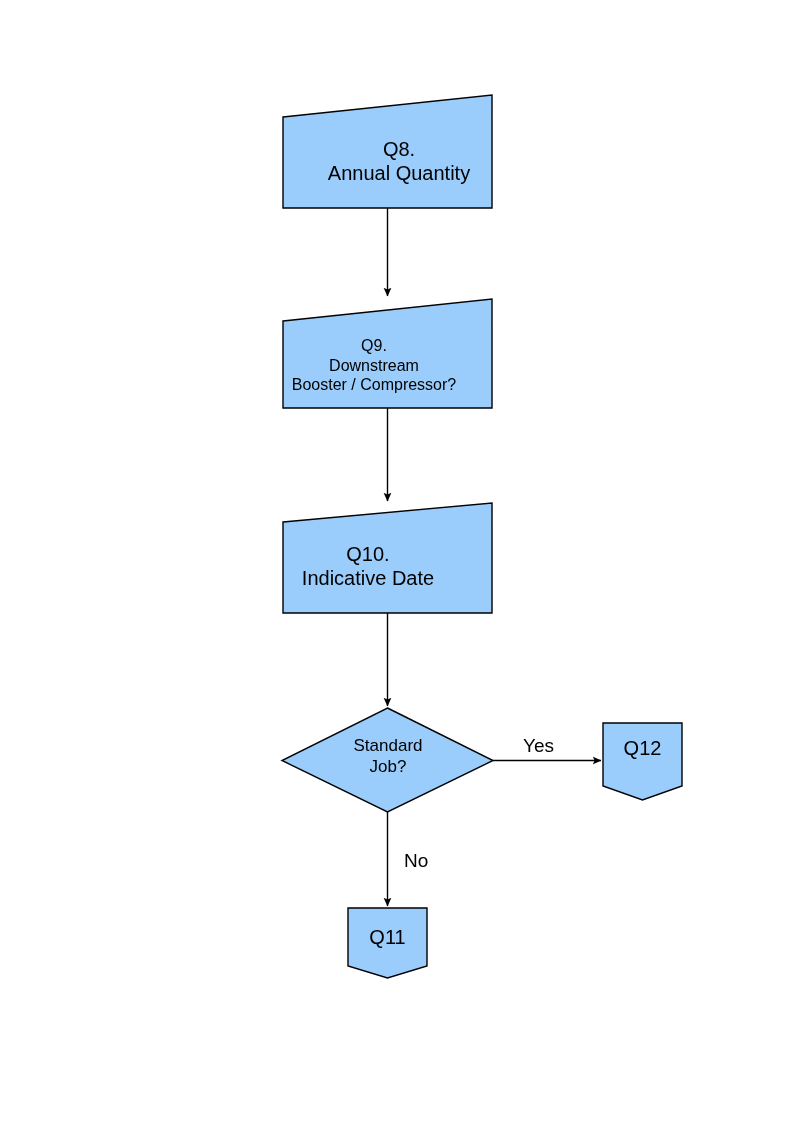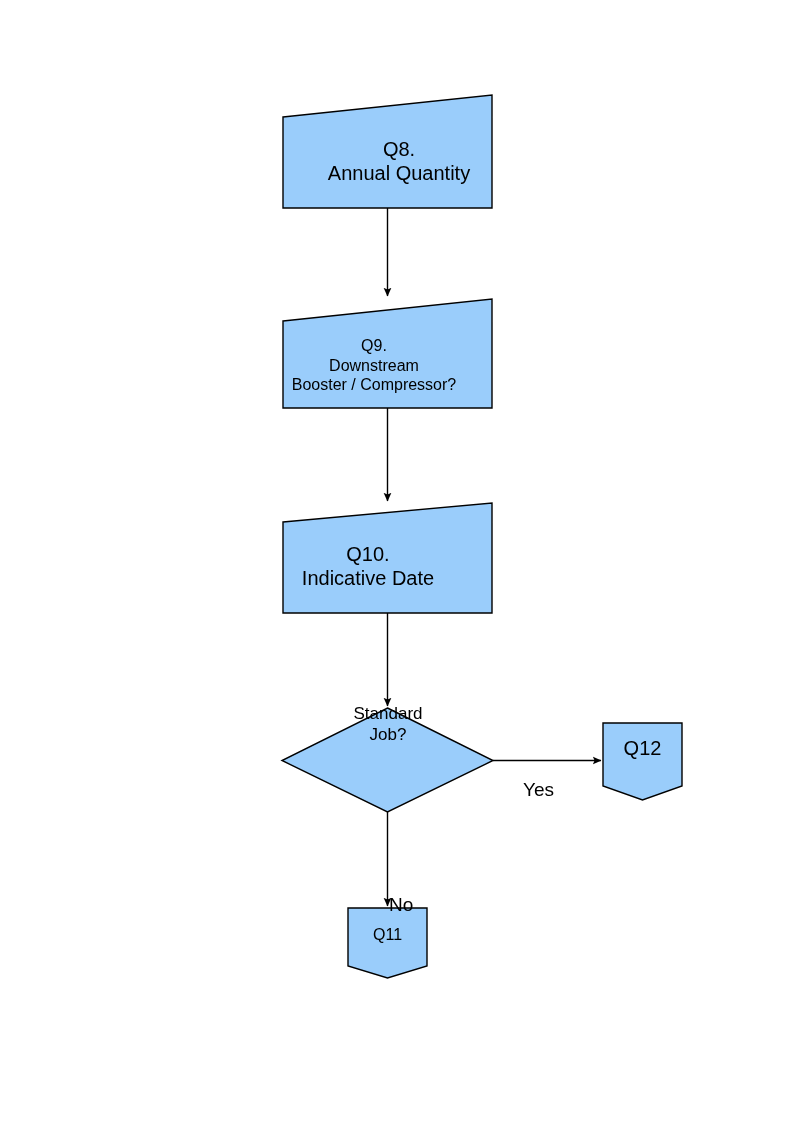--- a/index.html
+++ b/index.html
@@ -31,30 +31,29 @@
     white-space: pre;
     pointer-events: none;
     font-family: "Liberation Sans", sans-serif;
   }
   .edge-label {
     position: absolute;
     color: #000000;
     font-size: 19px;
     font-family: "Liberation Sans", sans-serif;
     white-space: pre;
-    margin-top: 44px;
   }
   .lbl-q8  { left: 283px; top: 137px;  width: 232px; font-size: 20px; }
   .lbl-q9  { left: 283px; top: 336px;  width: 182px; font-size: 16px; }
   .lbl-q10 { left: 283px; top: 542px;  width: 170px; font-size: 20px; }
-  .lbl-dec { left: 283px; top: 704px;  width: 210px; font-size: 17px; }
-  .lbl-q11 { left: 348px; top: 925px;  width: 79px;  font-size: 16px; }
+  .lbl-dec { left: 283px; top: 736px;  width: 210px; font-size: 17px; }
+  .lbl-q11 { left: 348px; top: 925px;  width: 79px;  font-size: 20px; }
   .lbl-q12 { left: 603px; top: 736px;  width: 79px;  font-size: 20px; }
   .lbl-yes { left: 523px; top: 735px; }
-  .lbl-no  { left: 389px; top: 850px; }
+  .lbl-no  { left: 404px; top: 850px; }
 </style>
 </head>
 <body>
 
 <svg id="flow-canvas" xmlns="http://www.w3.org/2000/svg" viewBox="0 0 794 1123">
 
   <defs>
     <marker id="arrowhead" markerWidth="9" markerHeight="9" refX="8.2" refY="4.5" orient="auto" markerUnits="userSpaceOnUse">
       <path d="M 0 0.6 L 8.6 4.5 L 0 8.4 L 1.8 4.5 Z" fill="#000000"></path>
     </marker>

